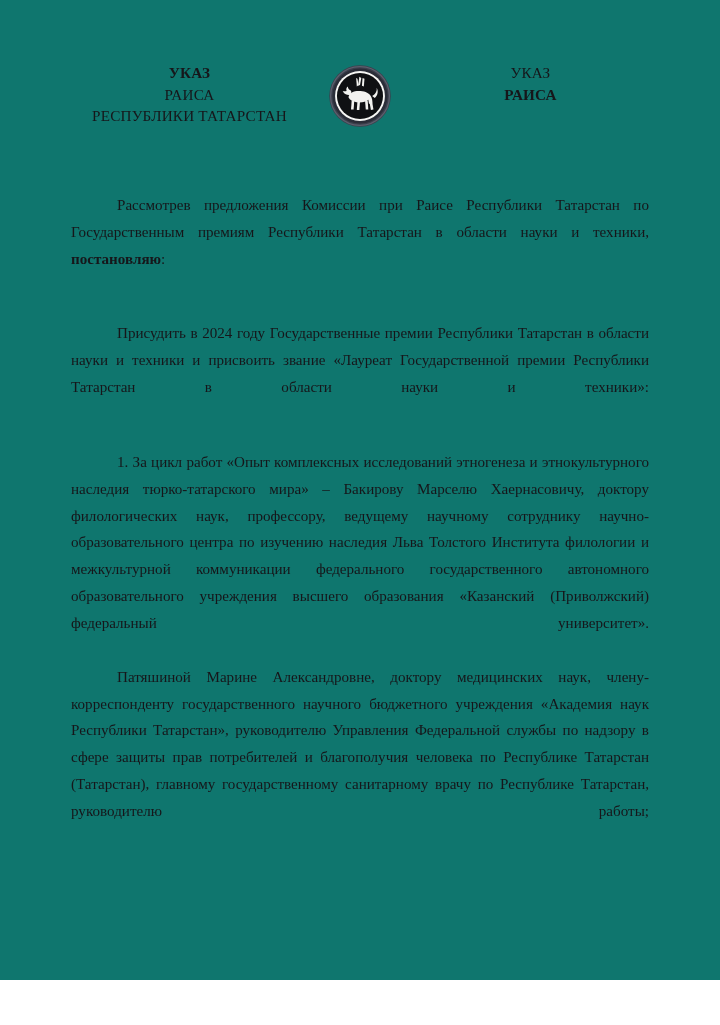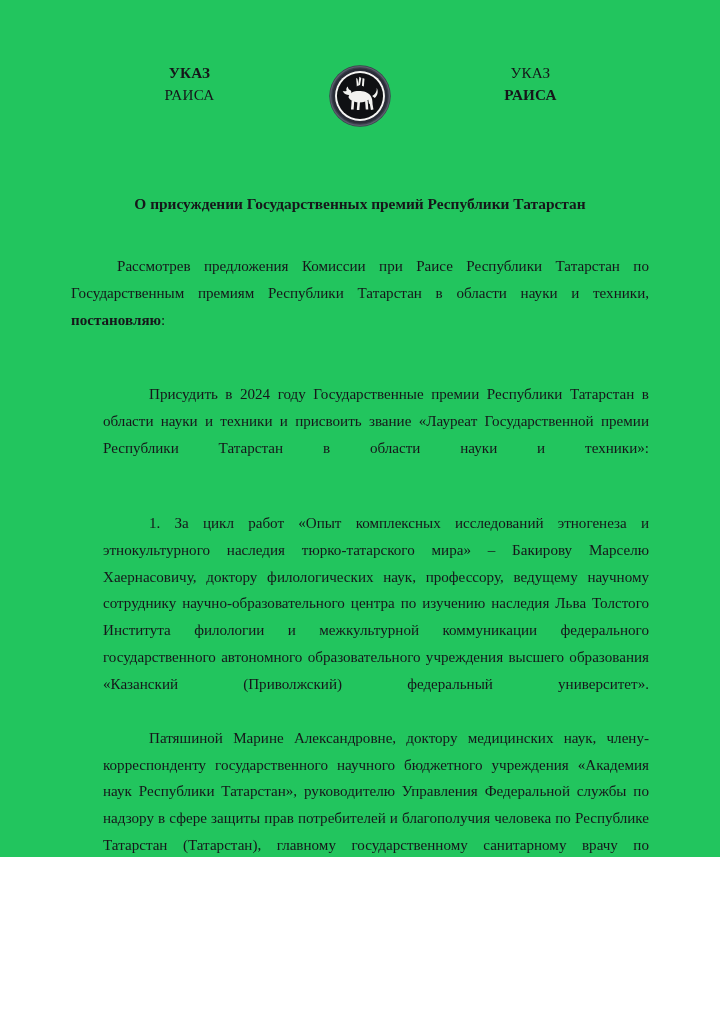--- a/index.html
+++ b/index.html
@@ -5,22 +5,22 @@
 <style>
   html, body {
     margin: 0;
     padding: 0;
     background: #ffffff;
   }
 
   .page {
     position: relative;
     width: 720px;
-    height: 857px;
-    background: #22c55e;
+    height: 980px;
+    background: #0f766e;
     overflow: hidden;
     font-family: "Liberation Serif", "DejaVu Serif", serif;
     color: #16161a;
     box-sizing: border-box;
   }
 
   
   .masthead {
     display: flex;
     align-items: flex-start;
@@ -92,21 +92,20 @@
     hyphens: none;
   }
 
   .para {
     margin: 0 0 0 0;
     text-indent: 46px;
   }
 
   .para + .para {
     margin-top: 0;
-    margin-left: 32px;
   }
 
   .para.spaced {
     margin-top: 21px;
     font-family: Liberation Serif, serif;
   }
 
   .para.tight {
     margin-top: 0;
   }
@@ -125,20 +124,21 @@
 </head>
 <body>
 
 <div class="page">
 
   <div class="masthead">
 
     <div class="masthead-col">
       <span class="line bold">УКАЗ</span>
       <span class="line">РАИСА</span>
+      <span class="line">РЕСПУБЛИКИ ТАТАРСТАН</span>
     </div>
 
     <div class="masthead-emblem">
       <div class="emblem-wrap">
         <svg viewBox="0 0 100 100" xmlns="http://www.w3.org/2000/svg" aria-hidden="true">
           <circle cx="50" cy="50" r="48" fill="#3c3f4c"></circle>
           <circle cx="50" cy="50" r="43" fill="#2a2d38"></circle>
           <circle cx="50" cy="50" r="39" fill="#f6f6f4"></circle>
           <circle cx="50" cy="50" r="36" fill="#0f1013"></circle>
 
@@ -169,21 +169,20 @@
     </div>
 
     <div class="masthead-col">
       <span class="line">УКАЗ</span>
       <span class="line bold">РАИСА</span>
     </div>
 
   </div>
 
   <div class="doc-title">
-    <span class="tline">О присуждении Государственных премий Республики Татарстан</span>
   </div>
 
   <div class="body-text">
 
     <p class="para spaced"><span>Рассмотрев предложения Комиссии при Раисе Республики Татарстан по Государственным премиям Республики Татарстан в области науки и техники, </span><b>постановляю</b><span>:</span></p>
 
     <p class="para spaced">Присудить в 2024 году Государственные премии Республики Татарстан в области науки и техники и присвоить звание «Лауреат Государственной премии Республики Татарстан в области науки и техники»:</p>
 
     <p class="para spaced">1. За цикл работ «Опыт комплексных исследований этногенеза и этнокультурного наследия тюрко-татарского мира» – Бакирову Марселю Хаернасовичу, доктору филологических наук, профессору, ведущему научному сотруднику научно-образовательного центра по изучению наследия Льва Толстого Института филологии и межкультурной коммуникации федерального государственного автономного образовательного учреждения высшего образования «Казанский (Приволжский) федеральный университет».</p>
 

